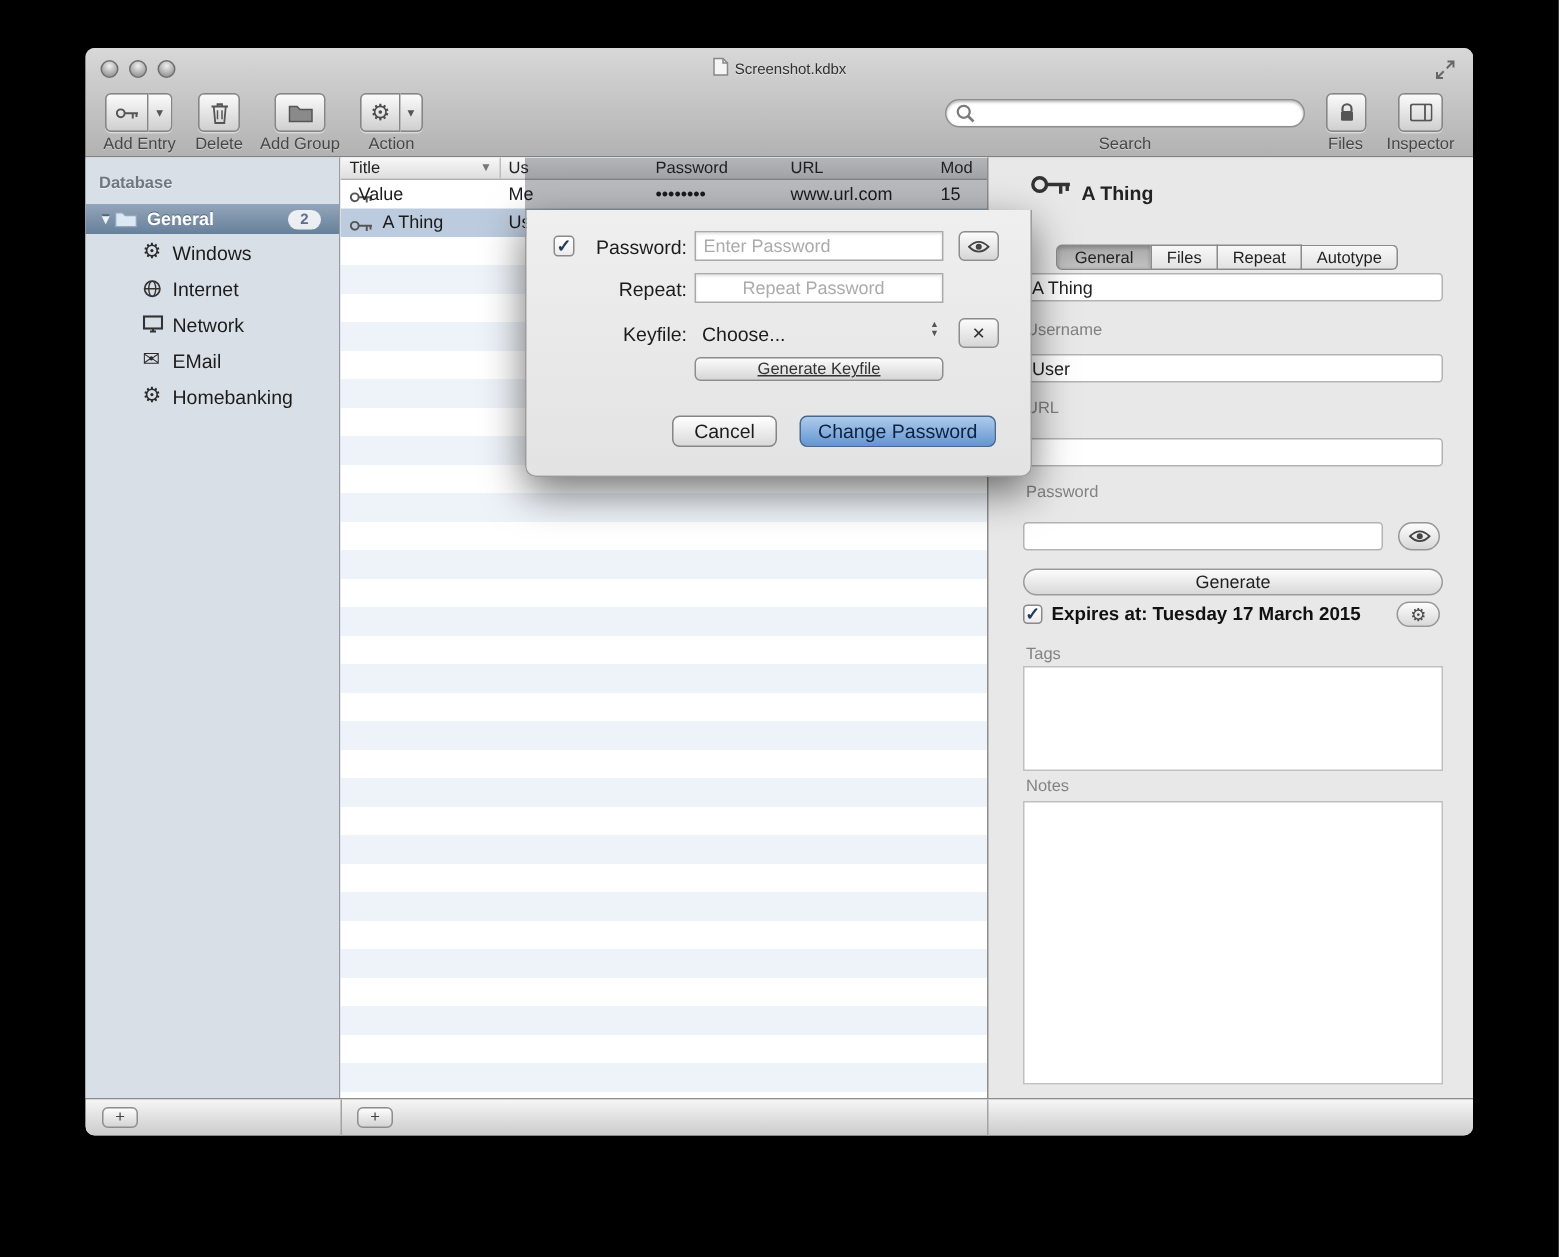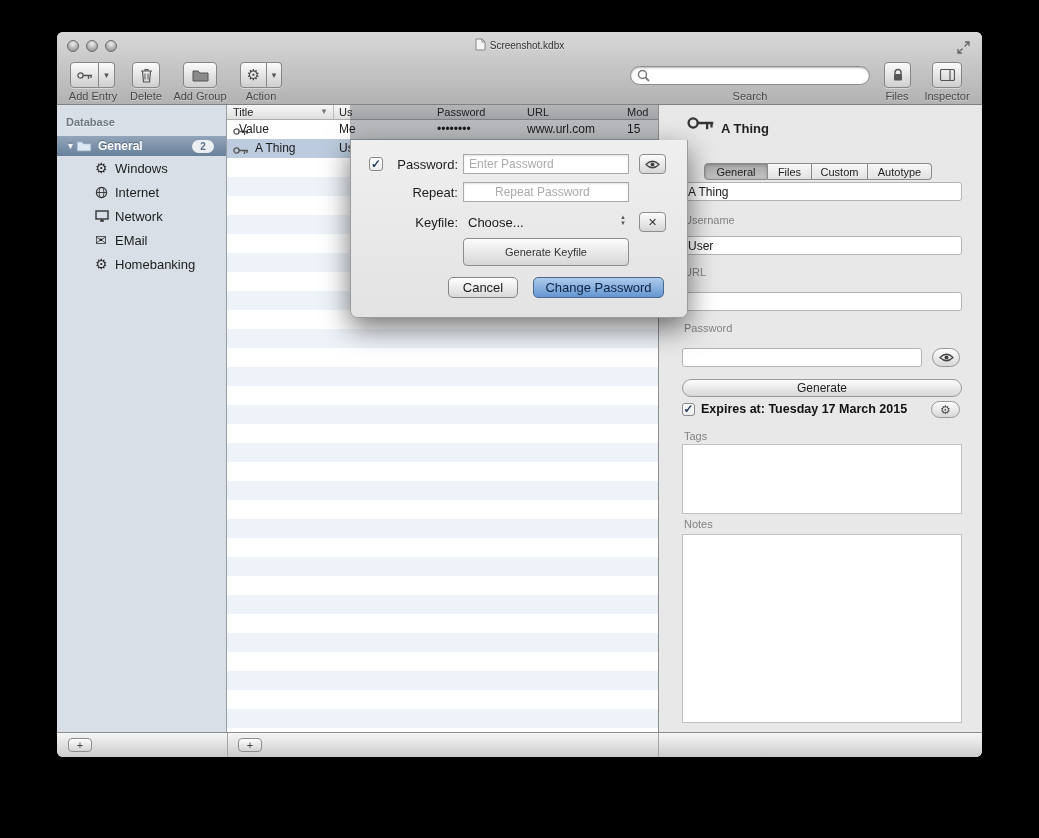--- a/index.html
+++ b/index.html
@@ -284,21 +284,21 @@
     <div class="insp-keyicon">
       <svg width="28" height="16" viewBox="0 0 16 9">
           <circle cx="3.5" cy="4.5" r="2.6" fill="none" stroke="#333" stroke-width="1.3"></circle>
           <path d="M6 4.5 H15 M11.5 4.5 V8 M14 4.5 V7" stroke="#333" stroke-width="1.3" fill="none"></path>
         </svg>
     </div>
     <div class="insp-title">A Thing</div>
     <div class="tabs">
       <div class="tab active" style="width:64px;">General</div>
       <div class="tab" style="width:44px;">Files</div>
-      <div class="tab" style="width:56px;">Custom</div>
+      <div class="tab" style="width:56px;">Repeat</div>
       <div class="tab" style="width:64px;">Autotype</div>
     </div>
 
     <input class="insp-field" style="top: 77px;" value="A Thing">
 
     <div class="insp-label" style="top:109px;">Username</div>
     <input class="insp-field" style="top: 131px;" value="User">
 
     <div class="insp-label" style="top:161px;">URL</div>
     <input class="insp-field" style="top: 187px;">
@@ -350,21 +350,21 @@
     <div class="sheet-label" style="top:75px;">Keyfile:</div>
     <div class="popup-text" style="top:75px;">Choose...</div>
     <div class="stepper" style="top:74px;">
       <span>▲</span><br>
       <span>▼</span>
     </div>
     <div class="mini-btn" style="left:288px;top:72px;width:27px;">
       <span>✕</span>
     </div>
 
-    <div class="mini-btn" style="left:112px;top:98px;width:166px;height:28px;">Generate Keyfile</div>
+    <div class="mini-btn" style="left:112px;top:98px;width:166px;height:16px;text-decoration:underline;">Generate Keyfile</div>
 
     <div class="push-btn" style="left:97px;top:137px;width:70px;">Cancel</div>
     <div class="push-btn default-btn" style="left:182px;top:137px;width:131px;">Change Password</div>
   </div>
 
   <div class="bottombar">
     <div class="bb-sep" style="left:170px;"></div>
     <div class="bb-sep" style="left:601px;"></div>
     <div class="plus-btn" style="left:11px;">
       <span>+</span>

